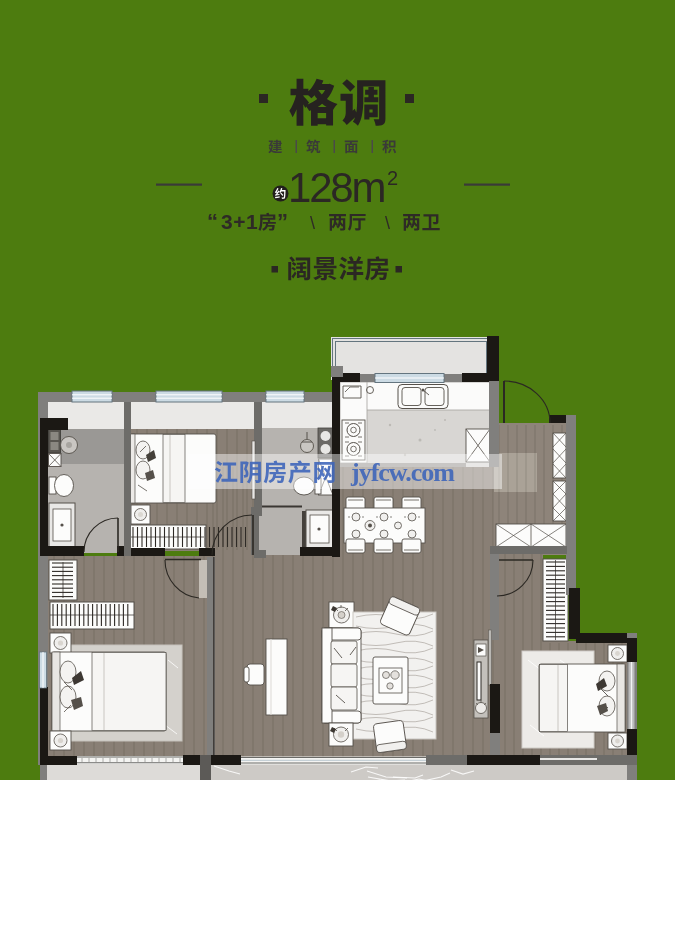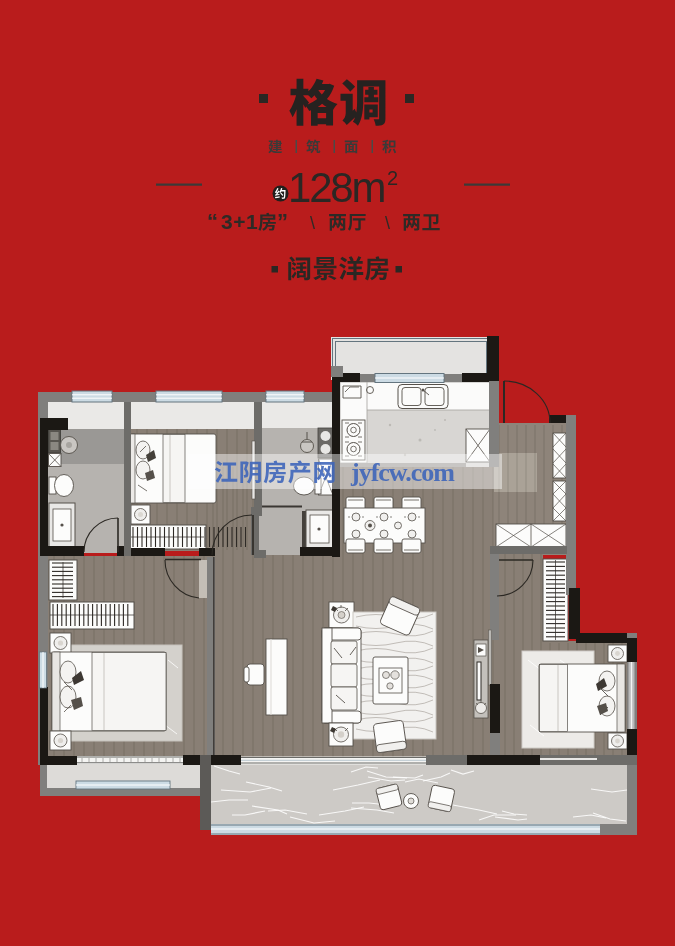--- a/index.html
+++ b/index.html
@@ -1,15 +1,15 @@
 <!DOCTYPE html>
 <html><head><meta charset="utf-8"><title>floorplan</title>
 <style>
 html,body{margin:0;padding:0;background:#ffffff;}
-#page{position:relative;width:675px;height:946px;background:#b91c1c;overflow:hidden;}
+#page{position:relative;width:675px;height:780px;background:#4d7c0f;overflow:hidden;}
 </style></head>
 <body>
 <div id="page">
 <svg width="675" height="946" viewBox="0 0 675 946">
 
 <rect x="259" y="94" width="9" height="9" fill="#2b2723"></rect>
 
 <path d="M604 627H739C720 594 698 562 673 533C645 563 622 594 602 624ZM163 855V653H41V519H153C126 408 76 283 17 207C38 171 70 114 82 74C112 116 139 172 163 235V-95H300V340C315 313 329 286 339 265L358 293C381 264 405 227 418 200L455 215V-95H589V-66H760V-92H900V223C920 259 961 316 990 344C908 366 837 401 776 444C840 519 890 608 923 713L831 755L807 750H675C686 772 696 795 705 817L567 856C531 761 472 669 402 600V653H300V855ZM589 58V164H760V58ZM591 285C622 304 651 326 679 349C708 326 738 304 770 285ZM523 521C540 495 560 469 581 444C524 399 458 362 387 334L415 374C399 395 326 482 300 507V519H397C422 498 448 473 462 458C482 476 503 498 523 521Z" transform="translate(288.5,121) scale(0.0495,-0.0495)" fill="#262220"></path>
 <path d="M66 757C122 708 195 638 226 591L325 691C290 736 214 801 158 845ZM30 550V411H136V155C136 88 98 35 70 9C94 -9 141 -56 157 -83C173 -61 202 -34 325 78C314 45 299 13 280 -15C308 -30 361 -72 382 -95C476 40 491 267 491 426V698H811V53C811 39 806 34 793 34C779 33 737 33 700 36C718 2 737 -59 741 -95C809 -95 856 -92 892 -70C929 -47 938 -10 938 50V824H366V426C366 348 364 257 349 171C337 196 326 223 319 245L277 207V550ZM594 685V629H528V529H594V480H512V380H794V480H705V529H777V629H705V685ZM511 332V30H614V74H783V332ZM614 233H679V173H614Z" transform="translate(339,121) scale(0.0495,-0.0495)" fill="#262220"></path>
 

